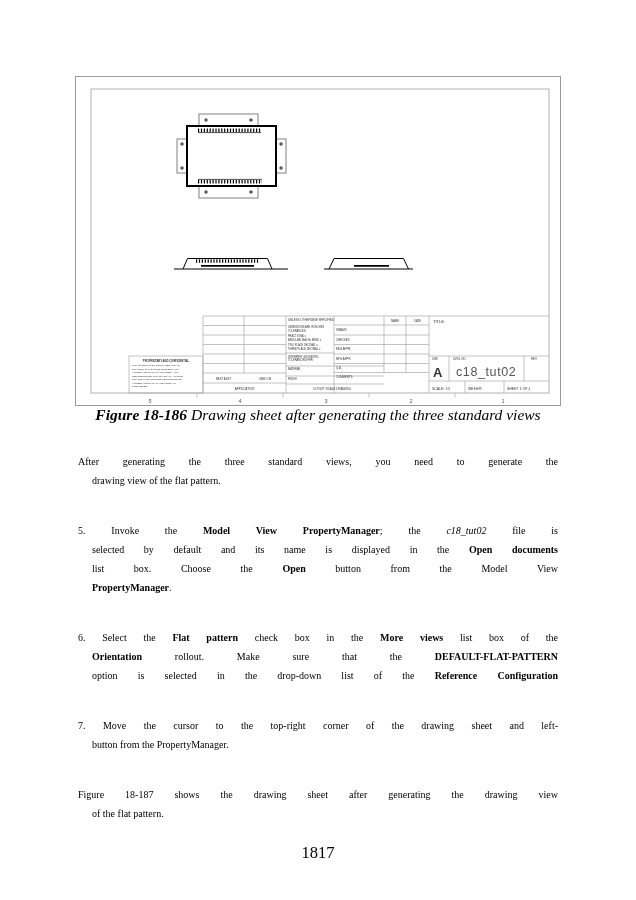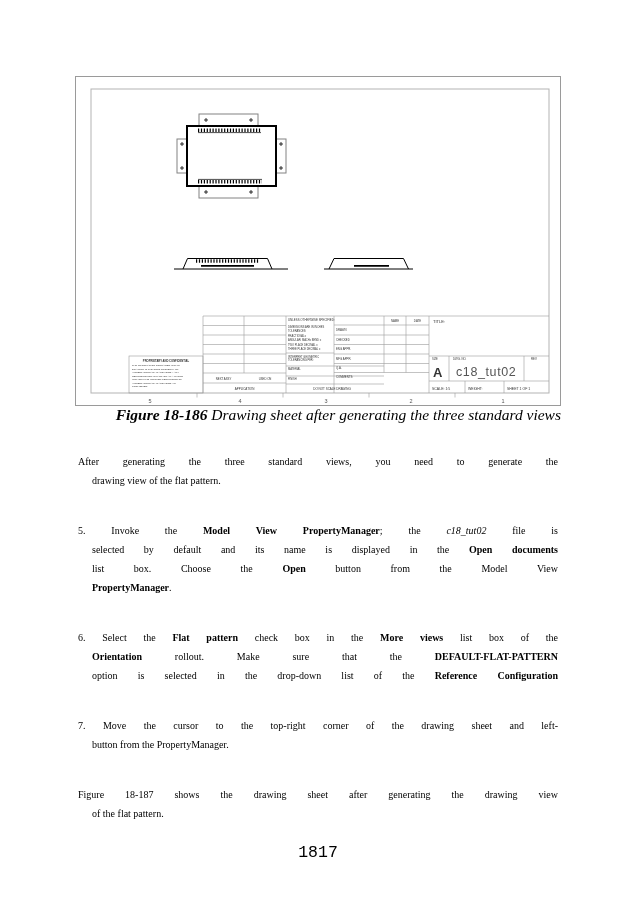--- a/index.html
+++ b/index.html
@@ -7,35 +7,35 @@
     position:relative; width:636px; height:900px; background:#ffffff;
     font-family:"Liberation Serif", serif; color:#000; overflow:hidden;
   }
   .figure-box {
     position:absolute; left:75px; top:76px; width:484px; height:328px;
     border:1px solid #9a9a9a; background:#fff;
   }
   .figure-box svg { display:block; width:100%; height:100%; }
   .caption {
     position:absolute; left:75px; top:406px; width:486px;
-    text-align:right; font-size:15.5px; font-style:italic; white-space:nowrap;
+    text-align:center; font-size:15.5px; font-style:italic; white-space:nowrap;
   }
   .caption .cap-label { font-weight:bold; }
   .body-text {
     position:absolute; left:78px; top:452px; width:480px;
     font-size:10px; line-height:19px;
   }
   .para { padding-left:14px; margin-top:31px; }
   .para:first-child { margin-top:0; }
   .para .line { text-align:justify; text-align-last:justify; }
   .para .line.first { margin-left:-14px; }
   .para .line.last { text-align-last:left; }
   .page-num {
     position:absolute; left:0; top:843px; width:636px;
-    text-align:center; font-size:16.5px;font-family:Liberation Mono, monospace;
+    text-align:center; font-size:16.5px;
   }
   
   .thin   { stroke:#000; stroke-width:1; fill:none; }
   .thick  { stroke:#000; stroke-width:2; fill:#fff; }
   .flange { stroke:#828282; stroke-width:1; fill:#fff; }
   .comb   { stroke:#000; stroke-width:3.6; fill:none; stroke-dasharray:1.2 1.7; }
   .combline { stroke:#000; stroke-width:0.7; fill:none; }
   .inner-edge { stroke:#000; stroke-width:1.7; fill:none; }
   .tb-line { stroke:#9b9b9b; stroke-width:0.6; fill:none; }
   .tb-text { fill:#333; font-family:"Liberation Sans", sans-serif; }

